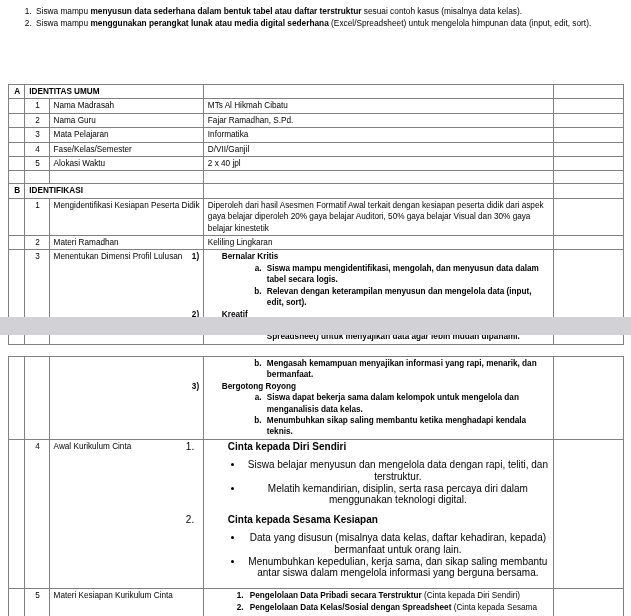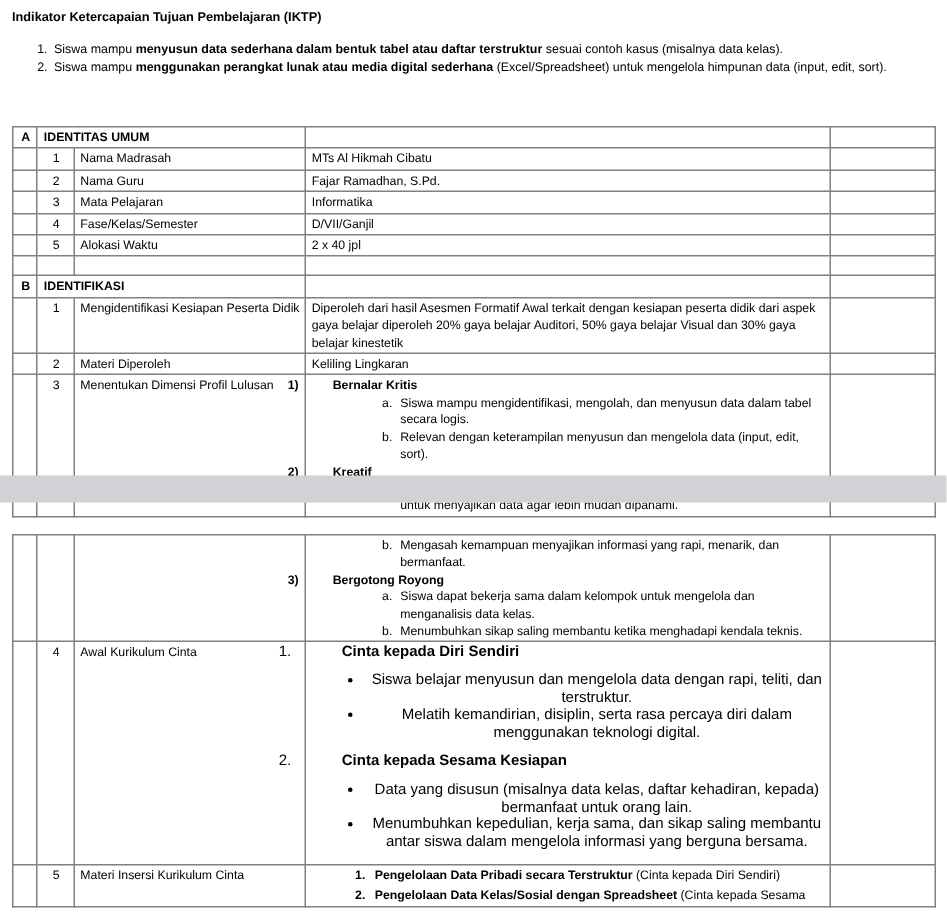--- a/index.html
+++ b/index.html
@@ -93,21 +93,21 @@
     text-indent: -16px;
   }
   .lvl1 > li > .marker { display:inline-block; width: 14px; font-weight: bold; }
   ol.lvl2 {
     margin: 0;
     padding: 0 0 0 40px;
     list-style: lower-alpha;
     font-weight: normal;
   }
   ol.lvl2 > li {
-    font-weight: normal;
+    font-weight: bold;
     padding-left: 3px;
     text-indent: 0;
   }
 
   
   .serif-block {
     font-family: Liberation Sans, sans-serif;
     font-size: 10px;
     line-height: 11.6px;
   }
@@ -152,21 +152,20 @@
     background: #d2d2d6;
   }
   .tbl-wrap { position: absolute; left: 0; width: 631px; }
 </style>
 </head>
 <body>
 
 <div class="page">
 
   <div class="intro">
-    <div class="intro-title">Indikator Ketercapaian Tujuan Pembelajaran (IKTP)</div>
     <ol class="intro-list">
       <li><span>Siswa mampu </span><span class="b">menyusun data sederhana dalam bentuk tabel atau daftar terstruktur</span><span> sesuai contoh kasus (misalnya data kelas).</span></li>
       <li><span>Siswa mampu </span><span class="b">menggunakan perangkat lunak atau media digital sederhana</span><span> (Excel/Spreadsheet) untuk mengelola himpunan data (input, edit, sort).</span></li>
     </ol>
   </div>
 
   <div class="tbl-wrap" style="top:84px;">
   <table class="doc">
     <colgroup>
       <col style="width:16px">
@@ -239,21 +238,21 @@
         <td class="c-a"></td>
         <td class="c-no">1</td>
         <td class="c-lbl">Mengidentifikasi Kesiapan Peserta Didik</td>
         <td class="c-val">Diperoleh dari hasil Asesmen Formatif Awal terkait dengan kesiapan peserta didik dari aspek gaya belajar diperoleh 20% gaya belajar Auditori, 50% gaya belajar Visual dan 30% gaya belajar kinestetik</td>
         <td class="c-end"></td>
       </tr>
 
       <tr>
         <td class="c-a"></td>
         <td class="c-no">2</td>
-        <td class="c-lbl">Materi Diperoleh</td>
+        <td class="c-lbl">Materi Ramadhan</td>
         <td class="c-val">Keliling Lingkaran</td>
         <td class="c-end"></td>
       </tr>
 
       <tr>
         <td class="c-a"></td>
         <td class="c-no">3</td>
         <td class="c-lbl">Menentukan Dimensi Profil Lulusan</td>
         <td class="c-val">
           <ul class="lvl1">
@@ -331,21 +330,21 @@
               <li>Menumbuhkan kepedulian, kerja sama, dan sikap saling membantu antar siswa dalam mengelola informasi yang berguna bersama.</li>
             </ul>
           </div>
         </td>
         <td class="c-end"></td>
       </tr>
 
       <tr>
         <td class="c-a"></td>
         <td class="c-no">5</td>
-        <td class="c-lbl">Materi Insersi Kurikulum Cinta</td>
+        <td class="c-lbl">Materi Kesiapan Kurikulum Cinta</td>
         <td class="c-val">
           <ol class="num5">
             <li><span>Pengelolaan Data Pribadi secara Terstruktur</span><span class="reg"> (Cinta kepada Diri Sendiri)</span></li>
             <li><span>Pengelolaan Data Kelas/Sosial dengan Spreadsheet</span><span class="reg"> (Cinta kepada Sesama</span></li>
           </ol>
         </td>
         <td class="c-end"></td>
       </tr>
     </tbody>
   </table>

